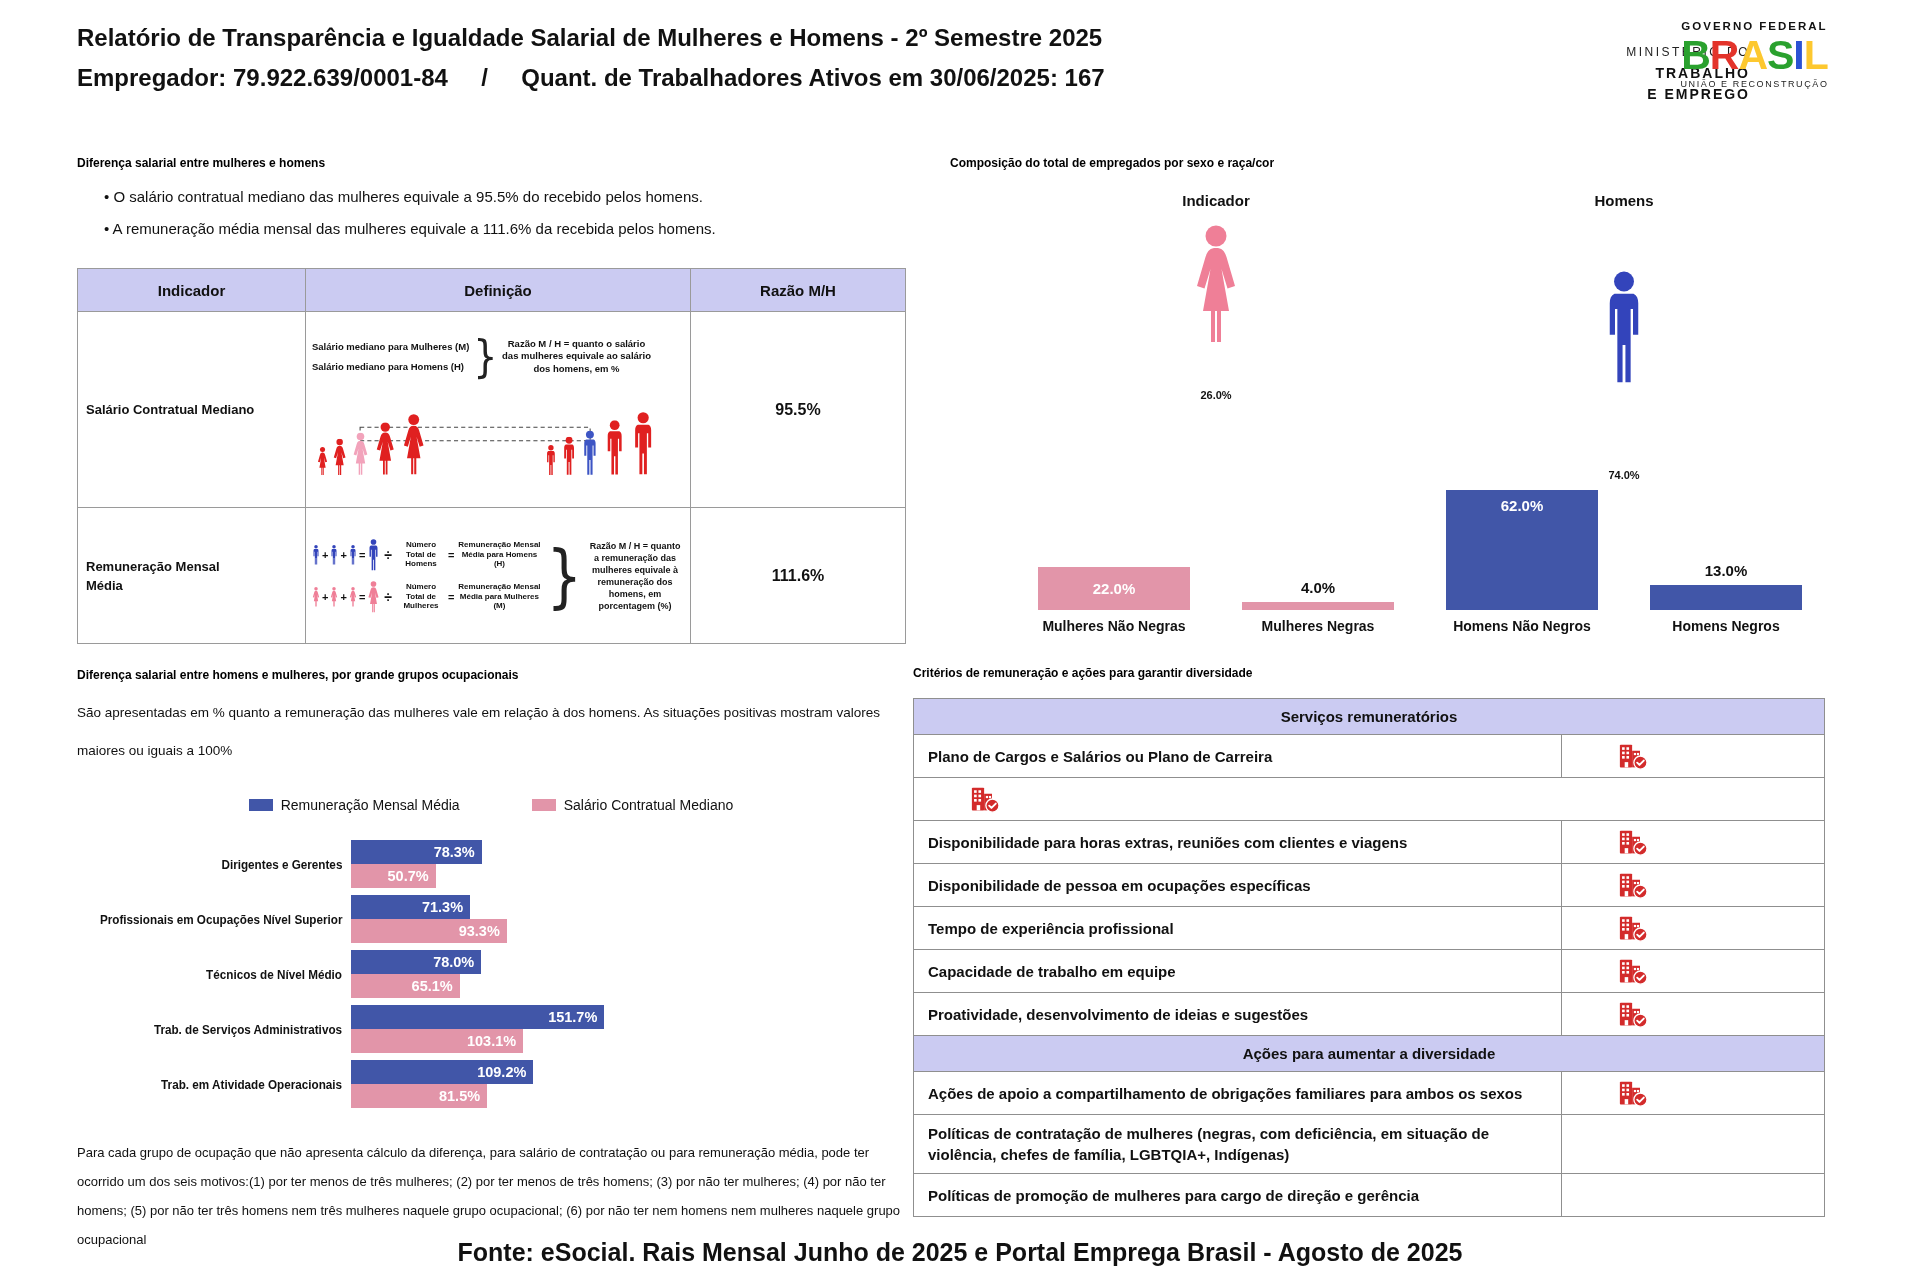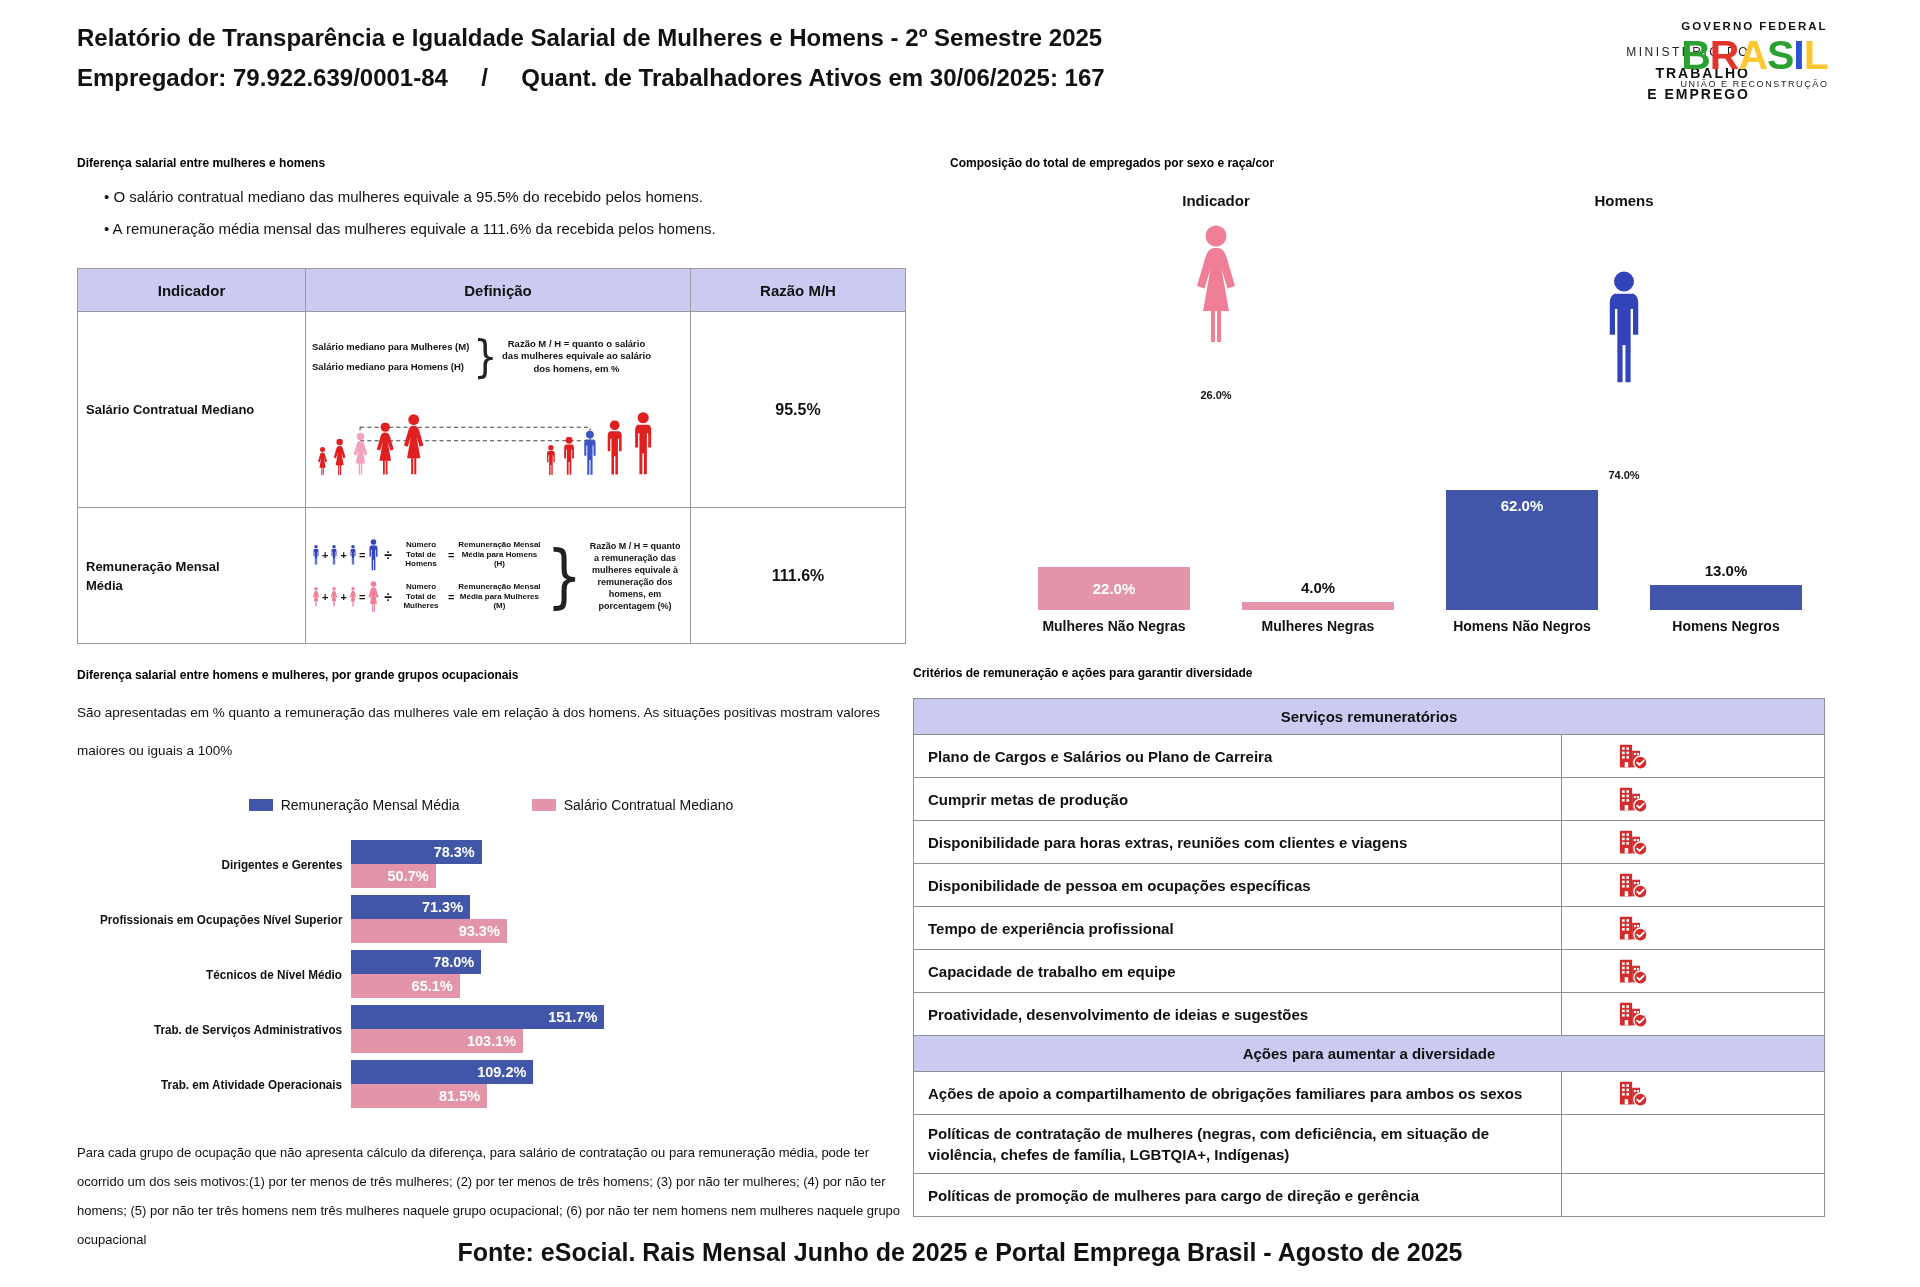--- a/index.html
+++ b/index.html
@@ -373,21 +373,20 @@
                 <rect x="7.5" y="23" width="4" height="6"></rect>
                 <rect x="18" y="12.5" width="2.5" height="2.5"></rect>
                 <rect x="21.5" y="12.5" width="2.5" height="2.5"></rect>
               </g>
               <circle cx="25.5" cy="23.5" r="7.5" fill="#d32b2b" stroke="#fff" stroke-width="1.5"></circle>
               <path d="M21.8 23.6 l2.6 2.6 4.9 -5" stroke="#fff" stroke-width="2.2" fill="none" stroke-linecap="round" stroke-linejoin="round"></path>
             </svg>
           </div>
         </div>
         <div class="crit-row">
-          <div class="crit-label">Cumprir metas de produção</div>
           <div class="crit-icon-cell">
             <svg viewBox="0 0 34 32" width="30" height="28">
               <rect x="2" y="3" width="14" height="26" rx="1" fill="#d32b2b"></rect>
               <rect x="16" y="10" width="9" height="19" fill="#d32b2b"></rect>
               <g fill="#fff">
                 <rect x="4.5" y="6" width="3" height="3"></rect>
                 <rect x="9.5" y="6" width="3" height="3"></rect>
                 <rect x="4.5" y="11" width="3" height="3"></rect>
                 <rect x="9.5" y="11" width="3" height="3"></rect>
                 <rect x="4.5" y="16" width="3" height="3"></rect>

